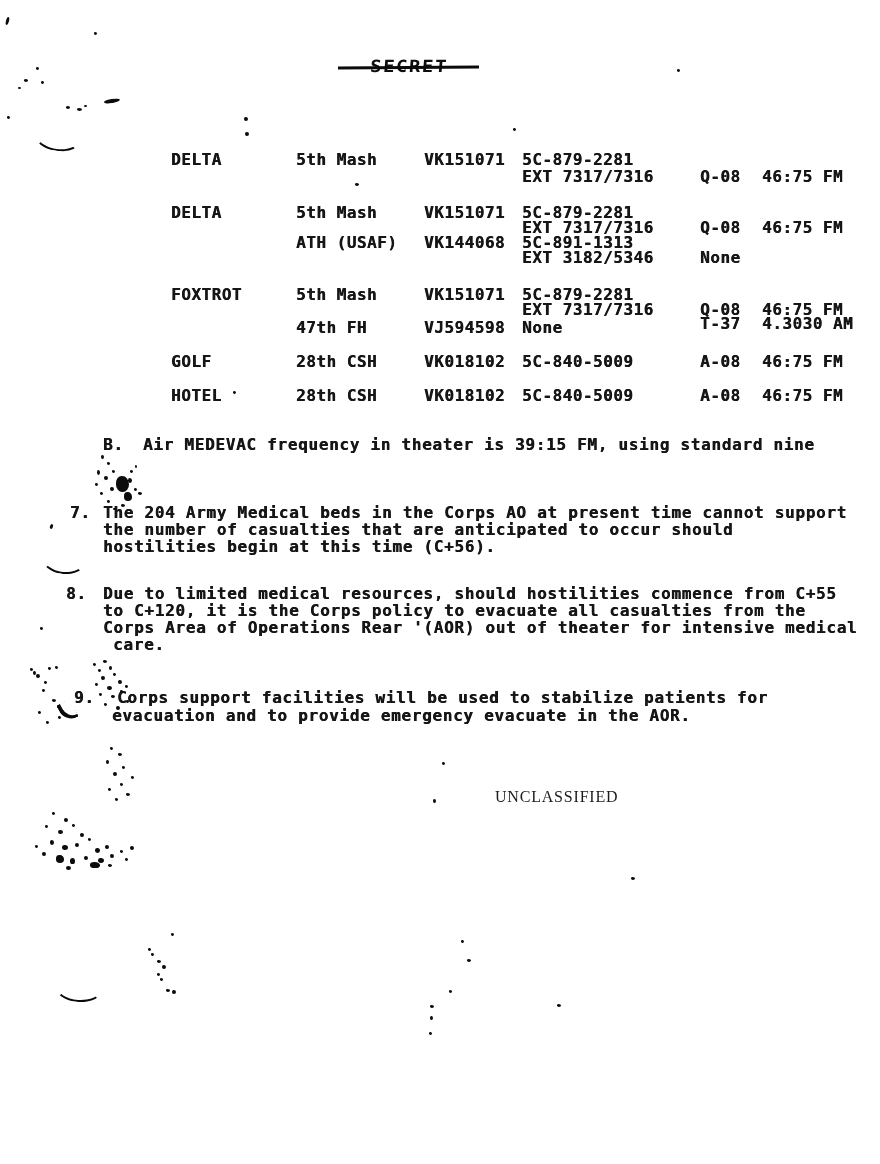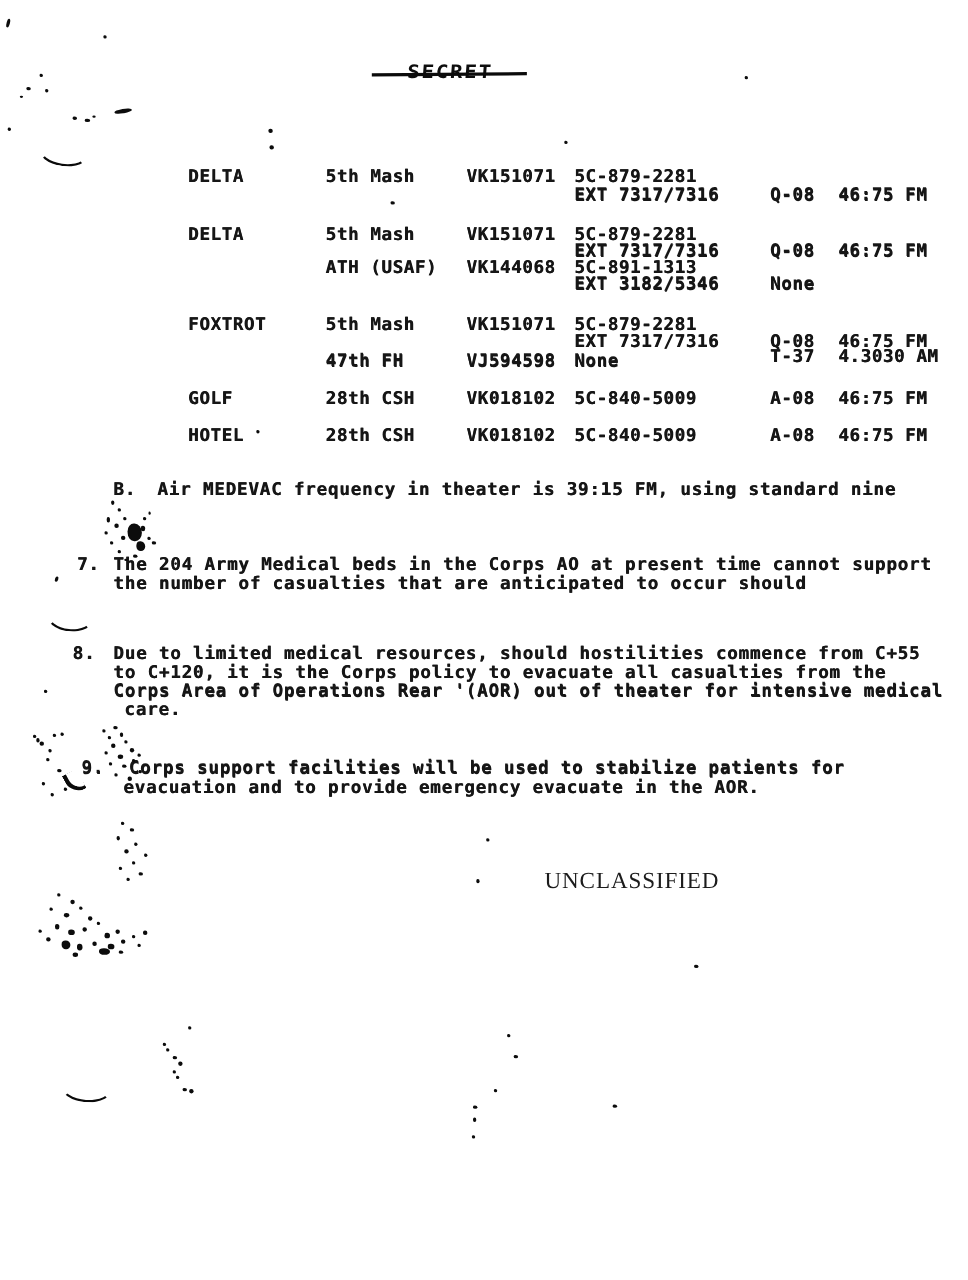--- a/index.html
+++ b/index.html
@@ -39,21 +39,21 @@
     transform:scaleY(0.88) skewX(-4deg);
     transform-origin:left top;
   }
   .secret-strike{
     position:absolute;left:338px;top:66px;width:141px;height:3px;
     background:#0b0b0b;transform:rotate(-0.4deg);
   }
   .footer-class{
     position:absolute;left:495px;top:788px;
     font-family:"Liberation Serif","DejaVu Serif",serif;
-    font-size:21px;letter-spacing:0.8px;color:#1c1c1c;
+    font-size:16px;letter-spacing:0.8px;color:#1c1c1c;
   }
   .arc{
     position:absolute;
     border:2.6px solid transparent;
     border-bottom-color:#0a0a0a;
     border-radius:50%;
   }
   .arc1{left:35px;top:124px;width:42px;height:23px;transform:rotate(8deg);}
   .arc2{left:42px;top:545px;width:40px;height:25px;transform:rotate(6deg);}
   .arc3{left:55px;top:973px;width:44px;height:25px;transform:rotate(4deg);}
@@ -138,20 +138,21 @@
     <span class="c5">A-08</span>
     <span class="c6">46:75 FM</span>
   </div>
 
   <div class="mono" style="left:103px;top:437px">B.</div>
   <div class="mono" style="left:143px;top:437px">Air MEDEVAC frequency in theater is 39:15 FM, using standard nine</div>
 
   <div class="mono" style="left:70px;top:505px">7.</div>
   <div class="mono" style="left:103px;top:505px">The 204 Army Medical beds in the Corps AO at present time cannot support</div>
   <div class="mono" style="left:103px;top:522px">the number of casualties that are anticipated to occur should</div>
+  <div class="mono" style="left:103px;top:539px">hostilities begin at this time (C+56).</div>
 
   <div class="mono" style="left:66px;top:586px">8.</div>
   <div class="mono" style="left:103px;top:586px">Due to limited medical resources, should hostilities commence from C+55</div>
   <div class="mono" style="left:103px;top:603px">to C+120, it is the Corps policy to evacuate all casualties from the</div>
   <div class="mono" style="left:103px;top:620px">Corps Area of Operations Rear '(AOR) out of theater for intensive medical</div>
   <div class="mono" style="left:113px;top:637px">care.</div>
 
   <div class="mono" style="left:74px;top:690px">9.</div>
   <div class="mono" style="left:117px;top:690px">Corps support facilities will be used to stabilize patients for</div>
   <div class="mono" style="left:112px;top:708px">evacuation and to provide emergency evacuate in the AOR.</div>

